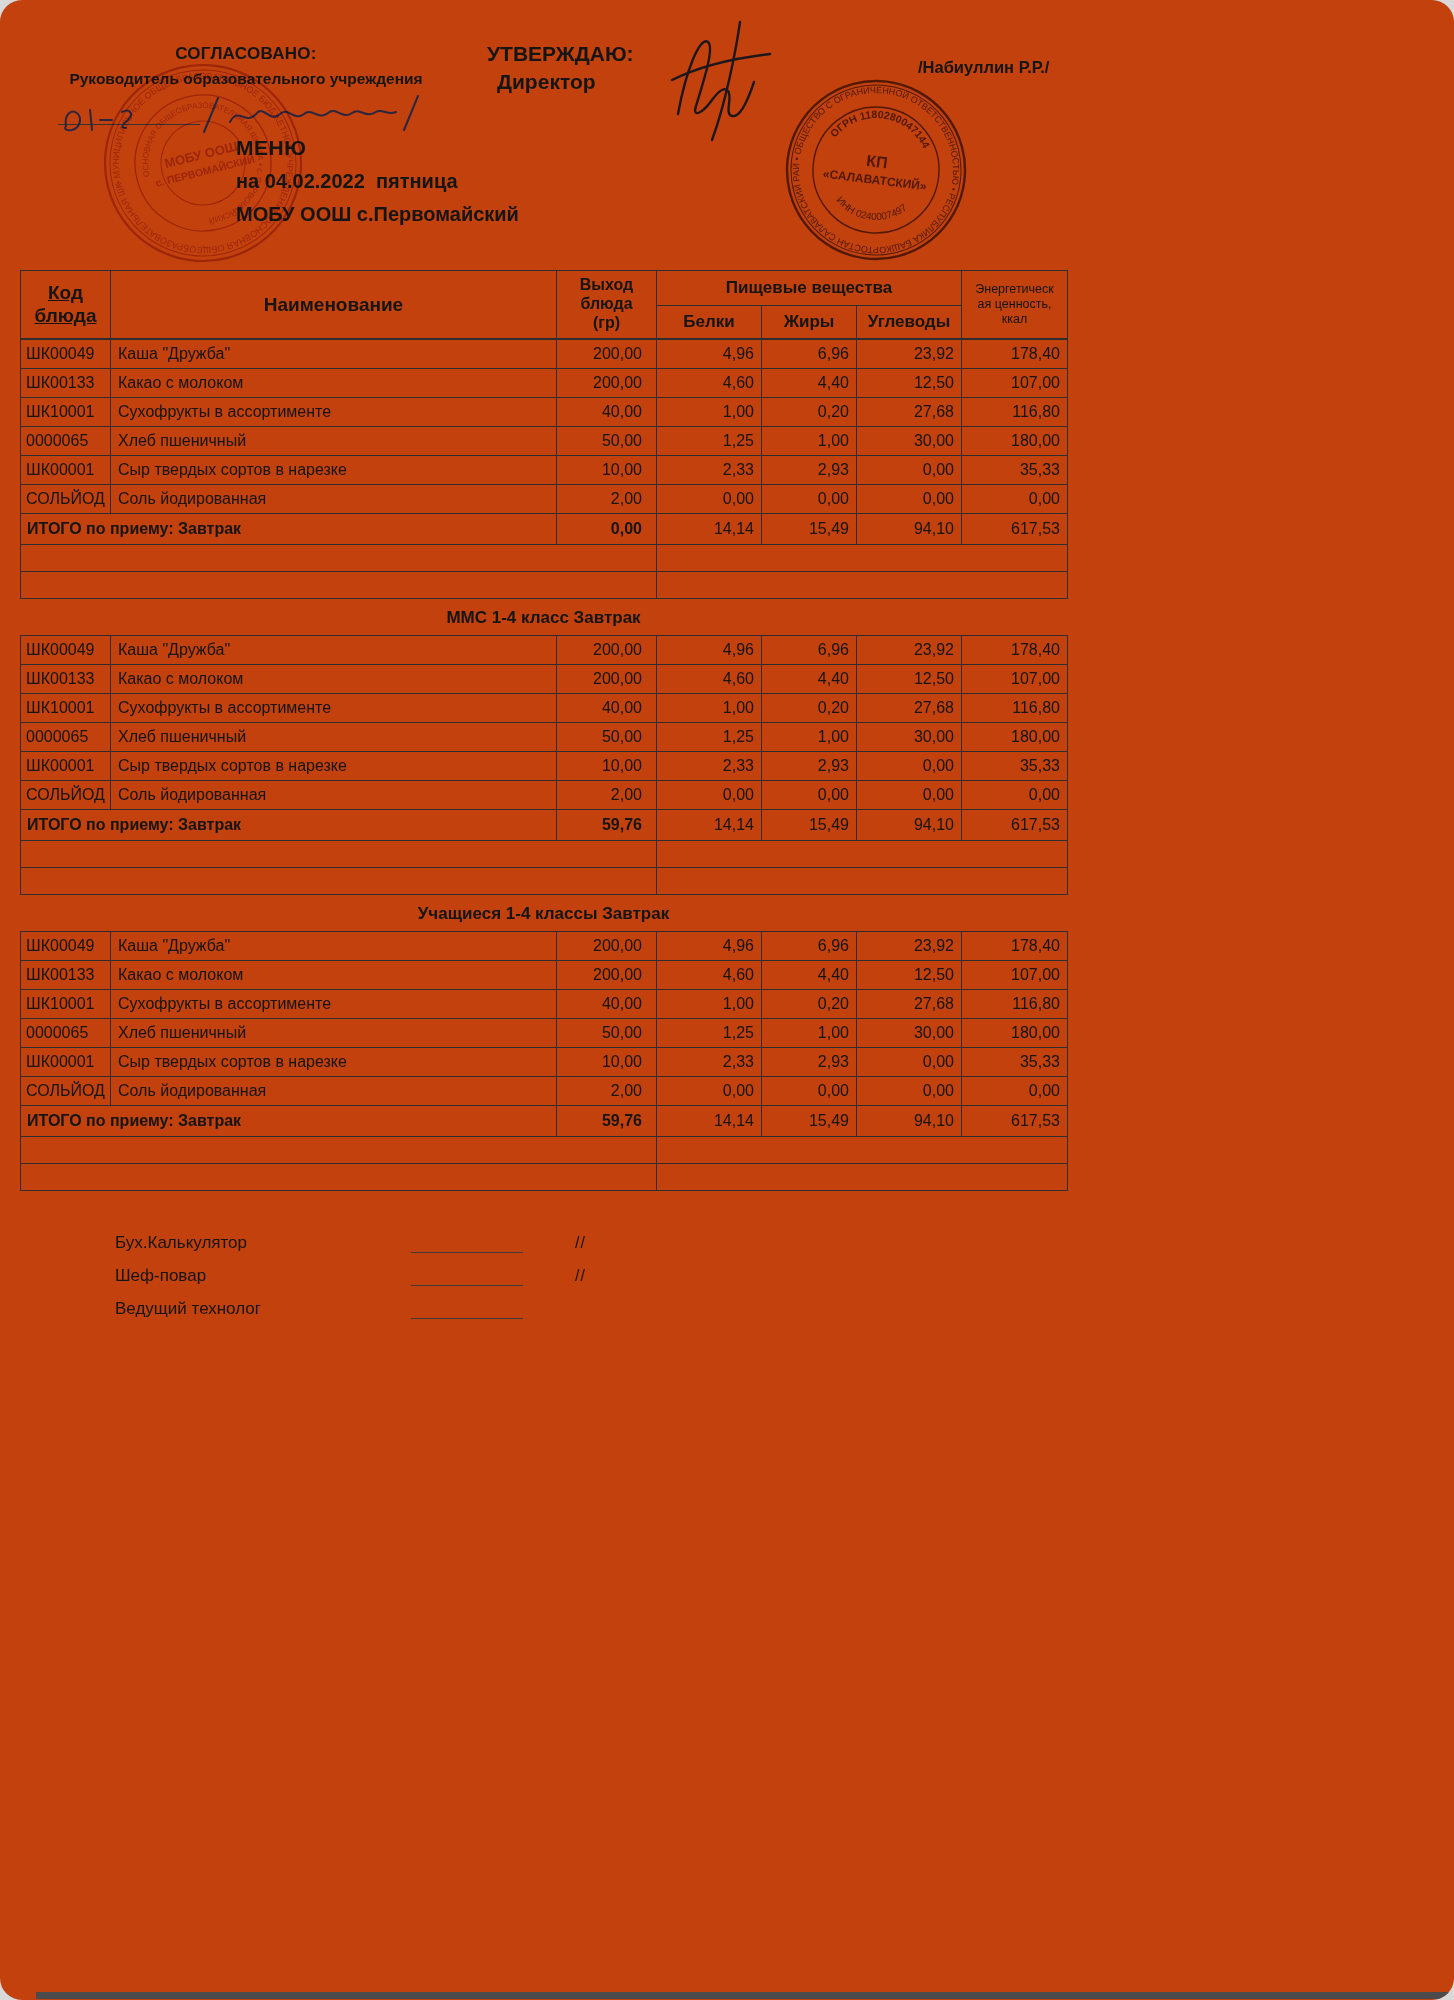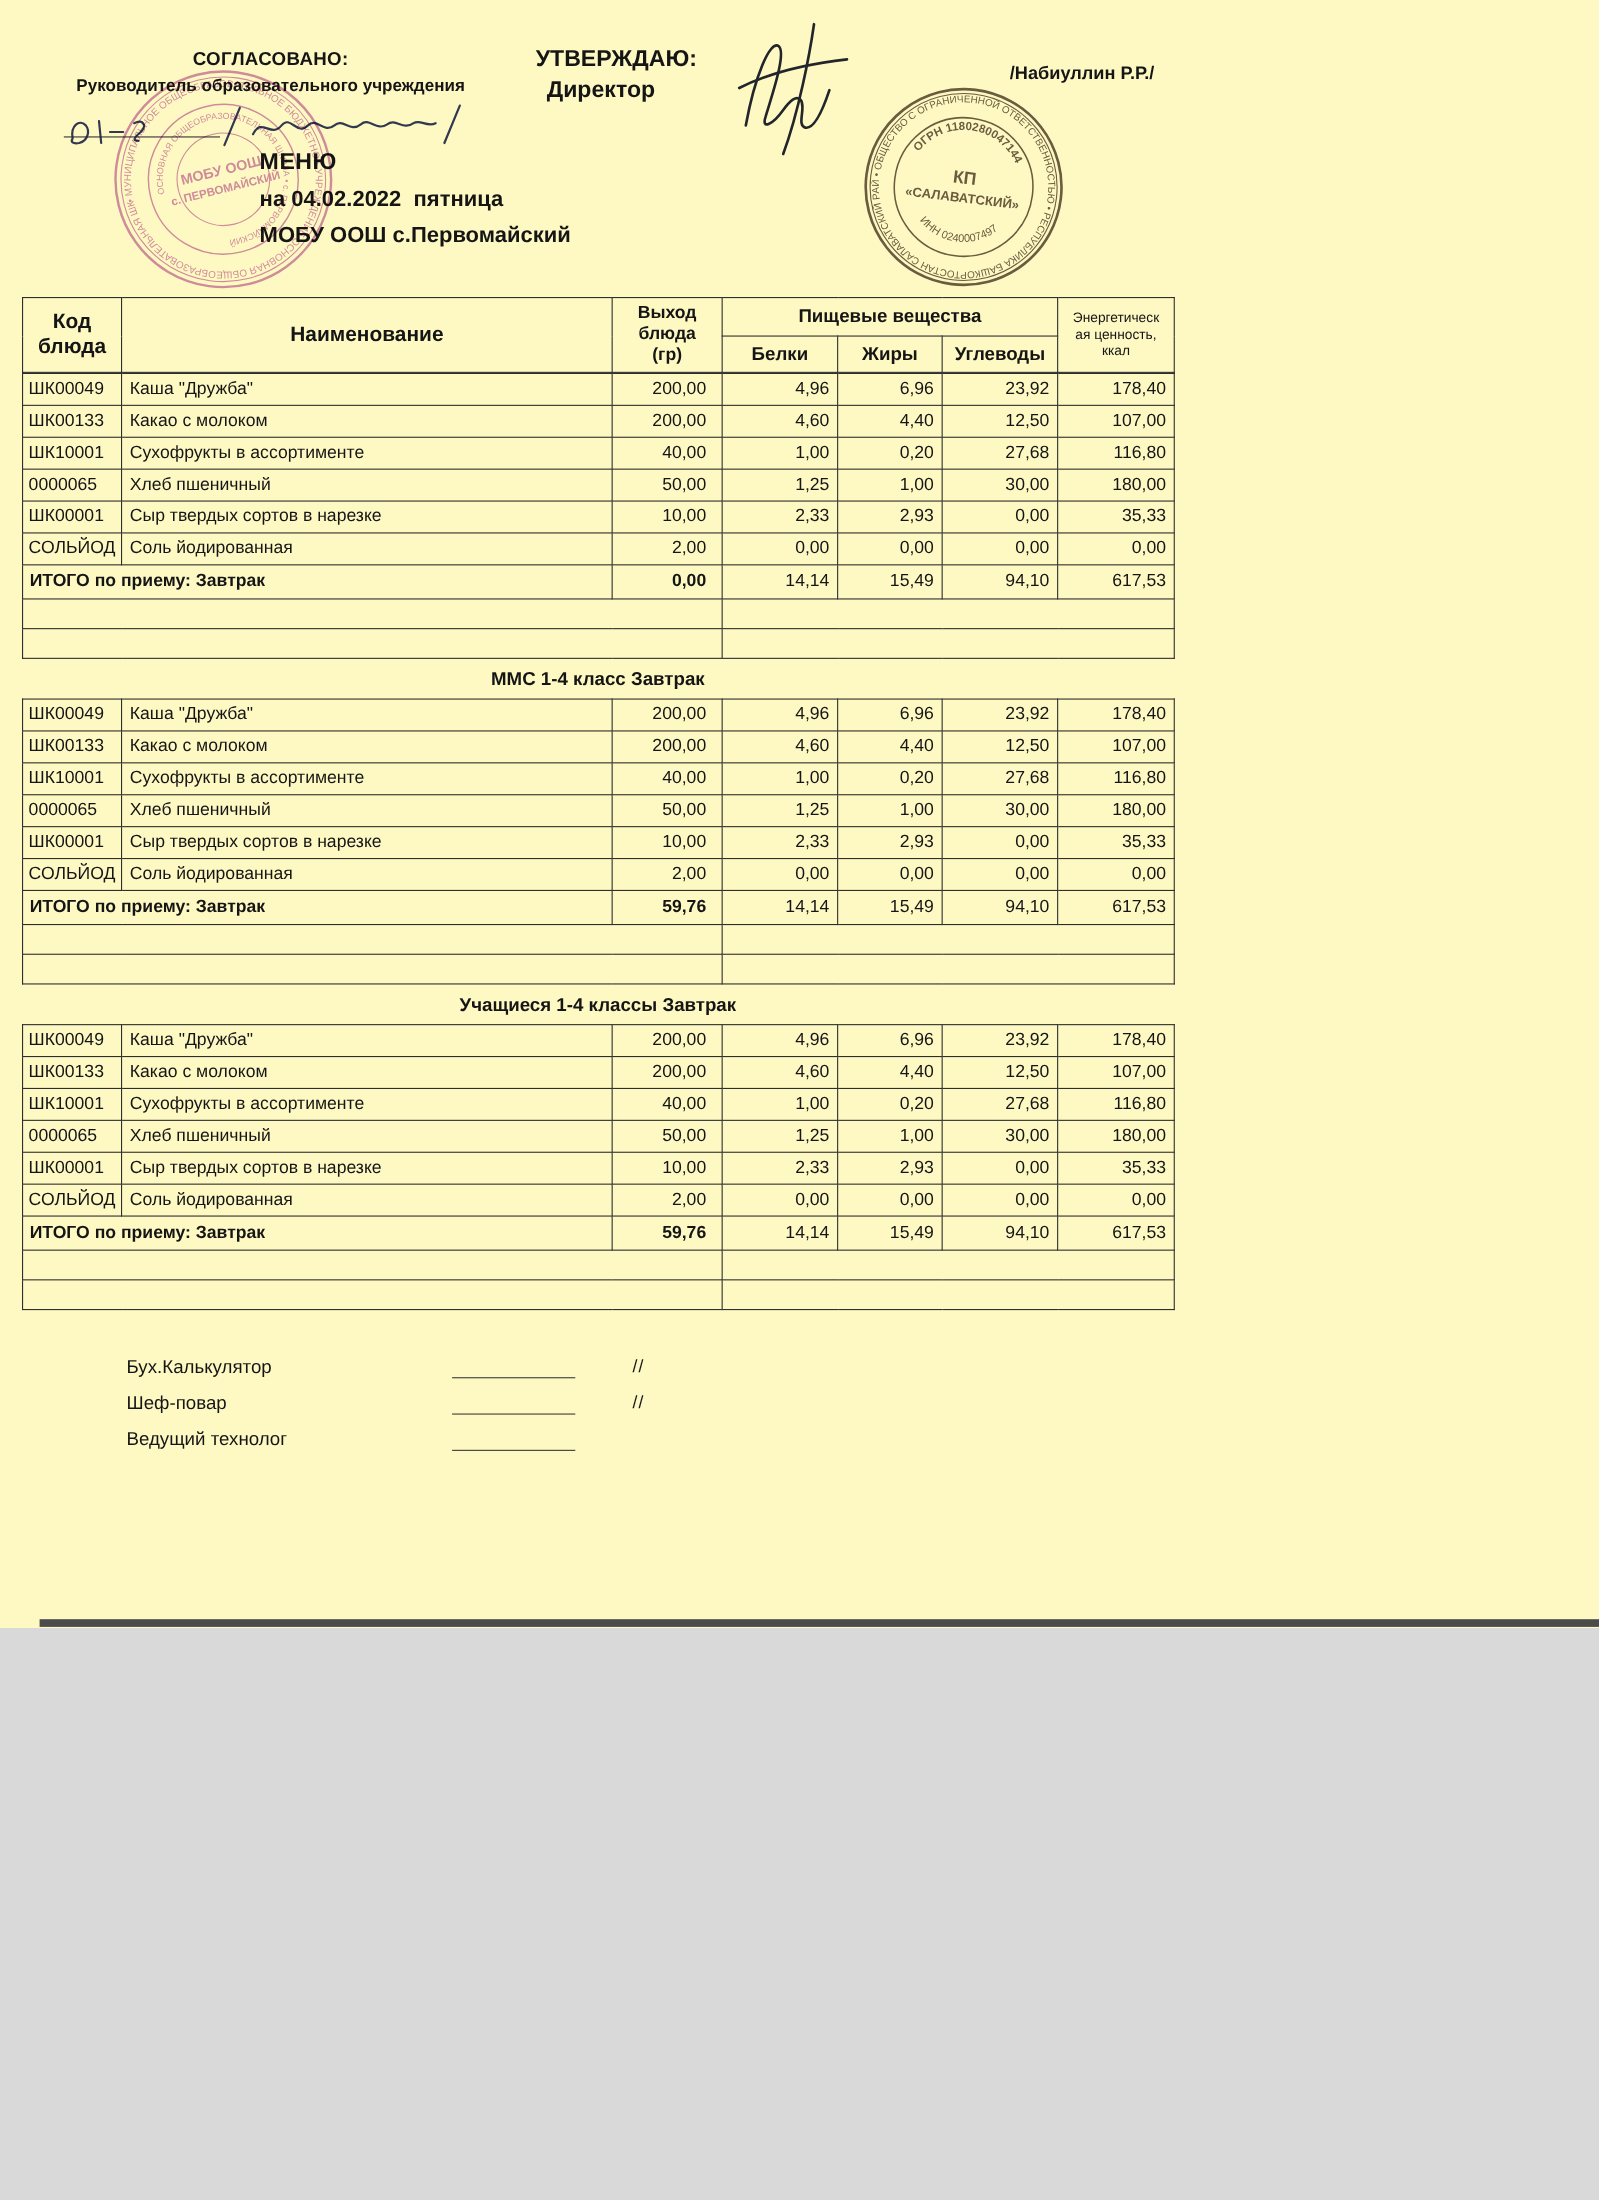--- a/index.html
+++ b/index.html
@@ -1,17 +1,17 @@
 <!DOCTYPE html>
 <html><head>
 <meta charset="utf-8">
 <style>
   html,body{margin:0;padding:0;}
   body{background:#d9d9d9;font-family:"Liberation Sans",sans-serif;color:#151515;}
-  .page{position:relative;width:1454px;height:1480px;background:#fef9c3;overflow:hidden;}
+  .page{position:relative;width:1454px;height:2000px;background:#c2410c;overflow:hidden;border-radius:22px;}
 
   
   .agreed{position:absolute;left:40px;top:44px;width:412px;text-align:center;font-weight:bold;}
   .agreed .l1{font-size:17px;letter-spacing:.3px;}
   .agreed .l2{font-size:15.5px;margin-top:6px;}
   .approve{position:absolute;left:487px;top:42px;font-weight:bold;font-size:21px;}
   .approve .l2{margin-top:4px;margin-left:10px;}
   .approved-name{position:absolute;left:918px;top:58px;font-weight:bold;font-size:16.5px;}
   .title-block{position:absolute;left:236px;top:136px;width:420px;text-align:left;font-weight:bold;}
   .title-block .t1{font-size:21px;margin-bottom:10px;letter-spacing:.5px;}
@@ -30,21 +30,21 @@
 
   
   .tables{position:absolute;left:20px;top:270px;width:1047px;}
   table.grid{border-collapse:collapse;table-layout:fixed;width:1047px;}
   .grid th,.grid td{border:1px solid #2e2e2e;overflow:hidden;vertical-align:middle;}
   .col-code{width:90px}.col-name{width:446px}.col-out{width:100px}
   .col-prot{width:105px}.col-fat{width:95px}.col-carb{width:105px}.col-kcal{width:106px}
   .head-table th{font-weight:bold;text-align:center;}
   .head-table .r1{height:35px;}
   .head-table .r2 th{height:30px;font-size:17px;}
-  .h-code{font-size:19px;}
+  .h-code{font-size:19px;text-decoration:underline;}
   .h-name{font-size:19px;}
   .h-out{font-size:16px;}
   .h-nutr{font-size:17px;}
   .h-kcal{font-size:12.5px;font-weight:normal !important;}
   .pre{white-space:pre-line;line-height:1.18;}
   .section-title{margin:9px 0 7px;text-align:center;font-weight:bold;font-size:17px;}
   .data-row{height:29px;font-size:16px;}
   .c-code{padding-left:5px;}
   .c-name{padding-left:7px;}
   .c-num{text-align:right;padding-right:7px;}

